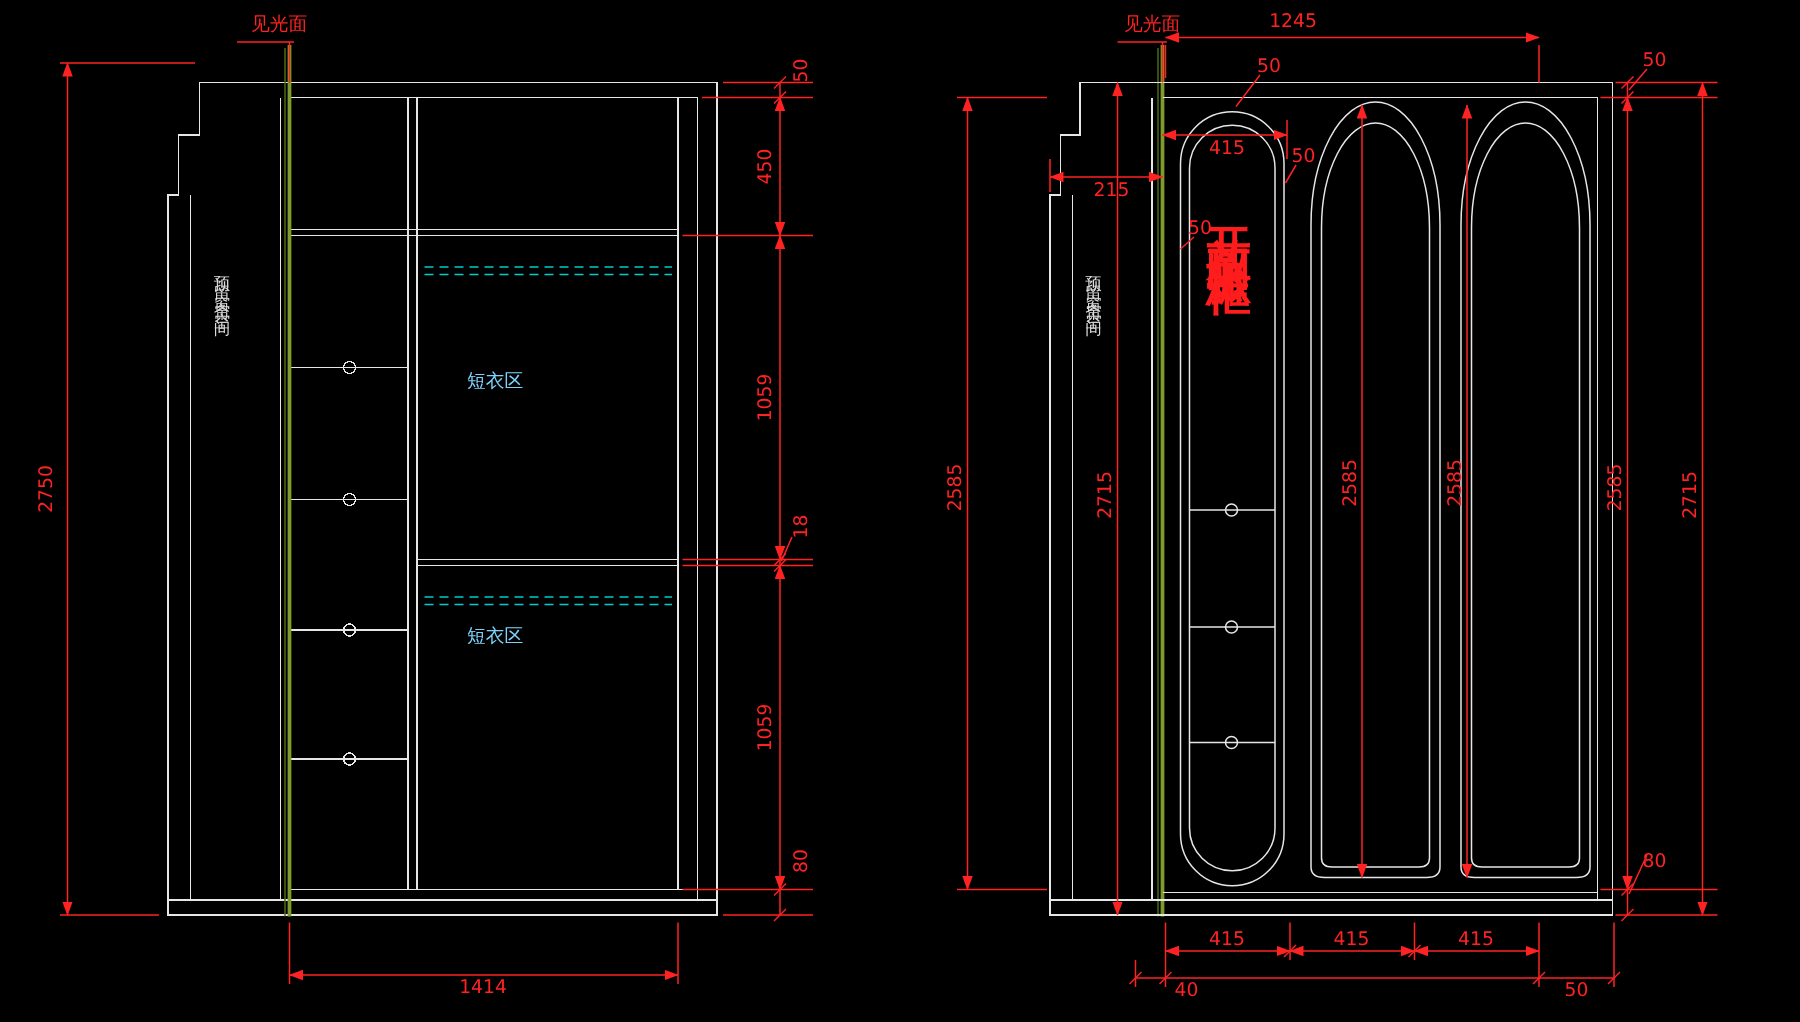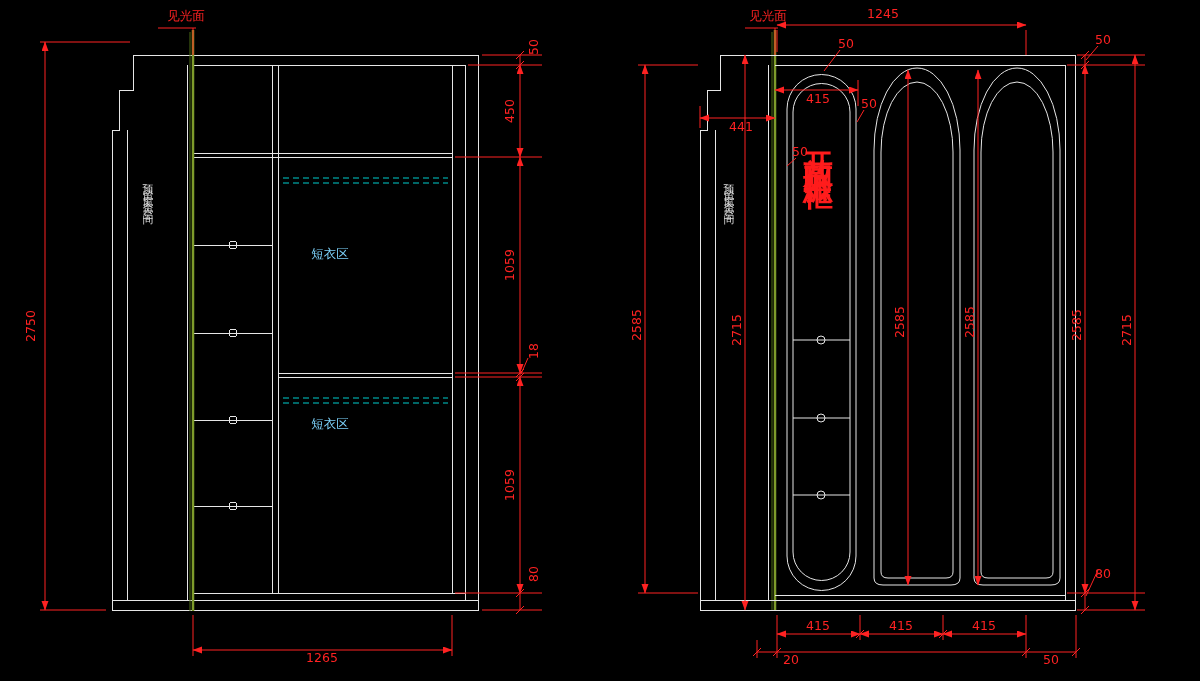--- a/index.html
+++ b/index.html
@@ -207,38 +207,38 @@
 <div class="lbl" style="left:186px;top:16px">见光面</div>
 <div class="vnote" style="left:147px;top:175px">预留窗帘空间</div>
 <div class="lbl white" style="left:330px;top:254px">短衣区</div>
 <div class="lbl white" style="left:330px;top:424px">短衣区</div>
 <div class="lbl rot" style="left:534px;top:47px">50</div>
 <div class="lbl rot" style="left:510px;top:111px">450</div>
 <div class="lbl rot" style="left:510px;top:265px">1059</div>
 <div class="lbl rot" style="left:534px;top:351px">18</div>
 <div class="lbl rot" style="left:510px;top:485px">1059</div>
 <div class="lbl rot" style="left:534px;top:574px">80</div>
-<div class="lbl" style="left:322px;top:658px">1265</div>
-
-<div class="lbl" style="left:883px;top:14px">1245</div>
+<div class="lbl" style="left:322px;top:658px">1414</div>
+
+<div class="lbl" style="left:862px;top:14px">1245</div>
 <div class="lbl" style="left:768px;top:16px">见光面</div>
 <div class="vnote" style="left:728px;top:175px">预留窗帘空间</div>
 <div class="arcnote" style="left:818px;top:128px">开放圆弧框</div>
-<div class="lbl" style="left:741px;top:127px">441</div>
+<div class="lbl" style="left:741px;top:127px">215</div>
 <div class="lbl" style="left:818px;top:99px">415</div>
 <div class="lbl" style="left:846px;top:44px">50</div>
 <div class="lbl" style="left:869px;top:104px">50</div>
 <div class="lbl" style="left:800px;top:152px">50</div>
 <div class="lbl rot" style="left:637px;top:325px">2585</div>
 <div class="lbl rot" style="left:737px;top:330px">2715</div>
 <div class="lbl rot" style="left:900px;top:322px">2585</div>
 <div class="lbl rot" style="left:970px;top:322px">2585</div>
 <div class="lbl rot" style="left:1077px;top:325px">2585</div>
 <div class="lbl rot" style="left:1127px;top:330px">2715</div>
 <div class="lbl" style="left:1103px;top:40px">50</div>
 <div class="lbl" style="left:1103px;top:574px">80</div>
 <div class="lbl" style="left:818px;top:626px">415</div>
 <div class="lbl" style="left:901px;top:626px">415</div>
 <div class="lbl" style="left:984px;top:626px">415</div>
-<div class="lbl" style="left:791px;top:660px">20</div>
+<div class="lbl" style="left:791px;top:660px">40</div>
 <div class="lbl" style="left:1051px;top:660px">50</div>
 
 </div>
 
 </body></html>

